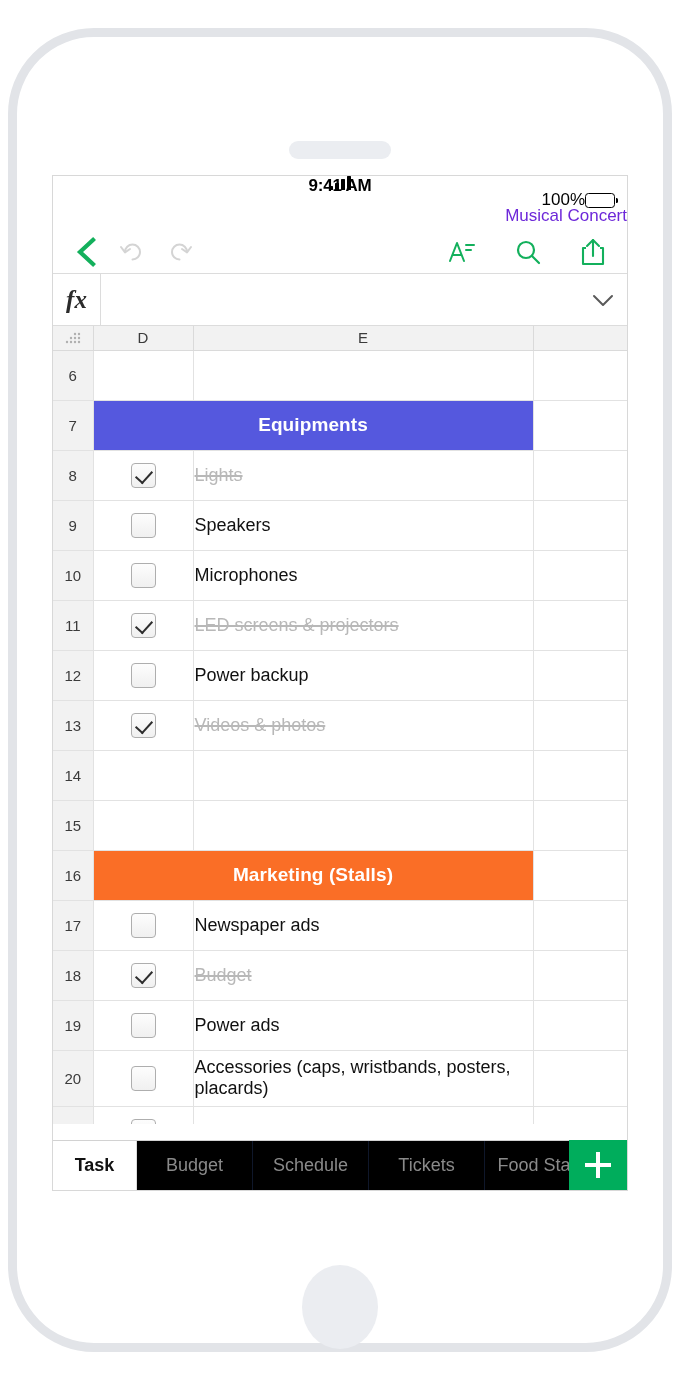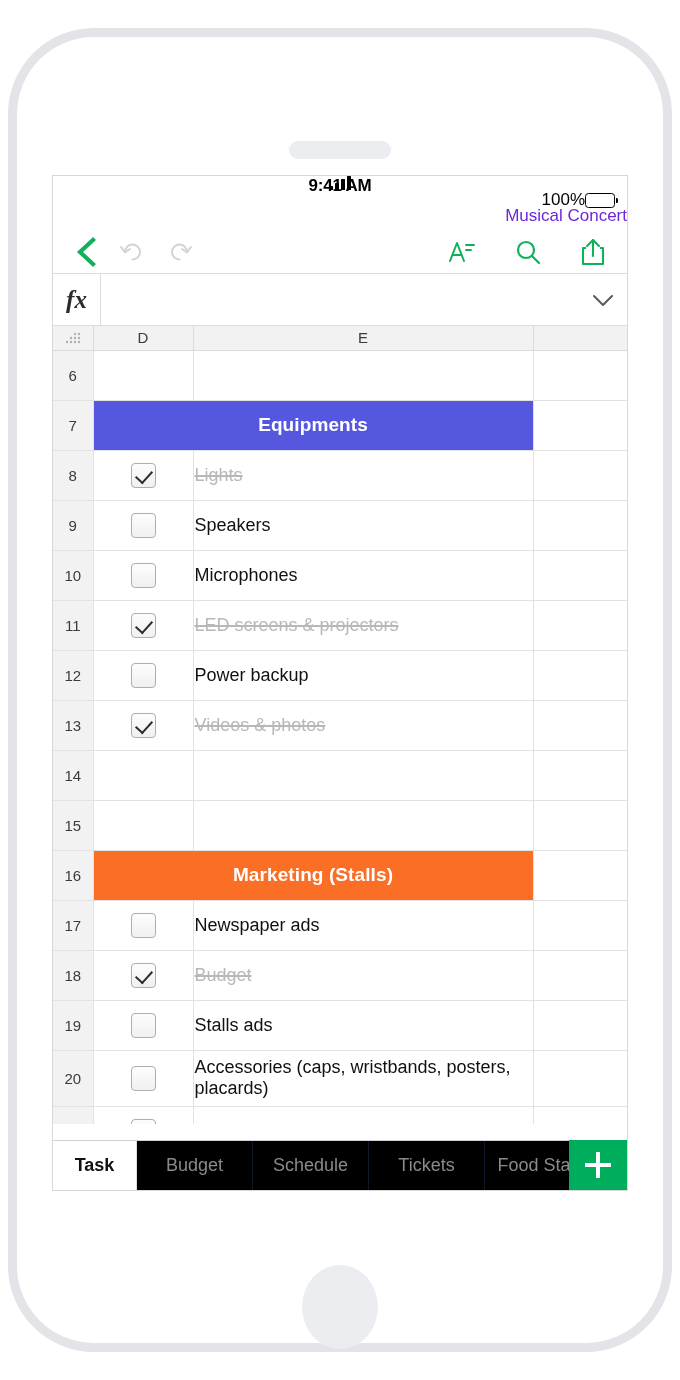--- a/index.html
+++ b/index.html
@@ -487,21 +487,21 @@
           </tr>
           <tr class="row-normal">
             <td class="rowhead">18</td>
             <td class="cell-d"><span class="cb checked"></span></td>
             <td class="cell-e"><span class="done-text">Budget</span></td>
             <td></td>
           </tr>
           <tr class="row-normal">
             <td class="rowhead">19</td>
             <td class="cell-d"><span class="cb"></span></td>
-            <td class="cell-e"><span>Stalls ads</span></td>
+            <td class="cell-e"><span>Power ads</span></td>
             <td></td>
           </tr>
           <tr class="row-tall">
             <td class="rowhead">20</td>
             <td class="cell-d"><span class="cb"></span></td>
             <td class="cell-e"><span>Accessories (caps, wristbands, posters, placards)</span></td>
             <td></td>
           </tr>
           <tr class="row-normal">
             <td class="rowhead">21</td>

